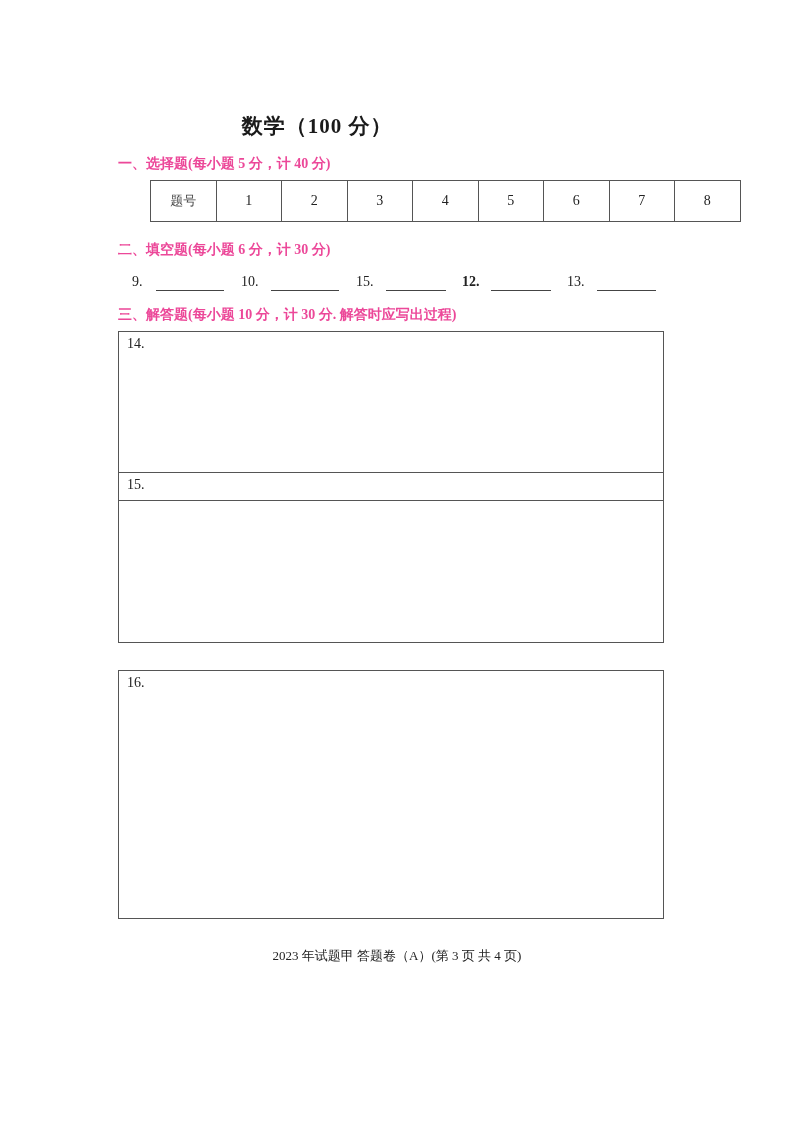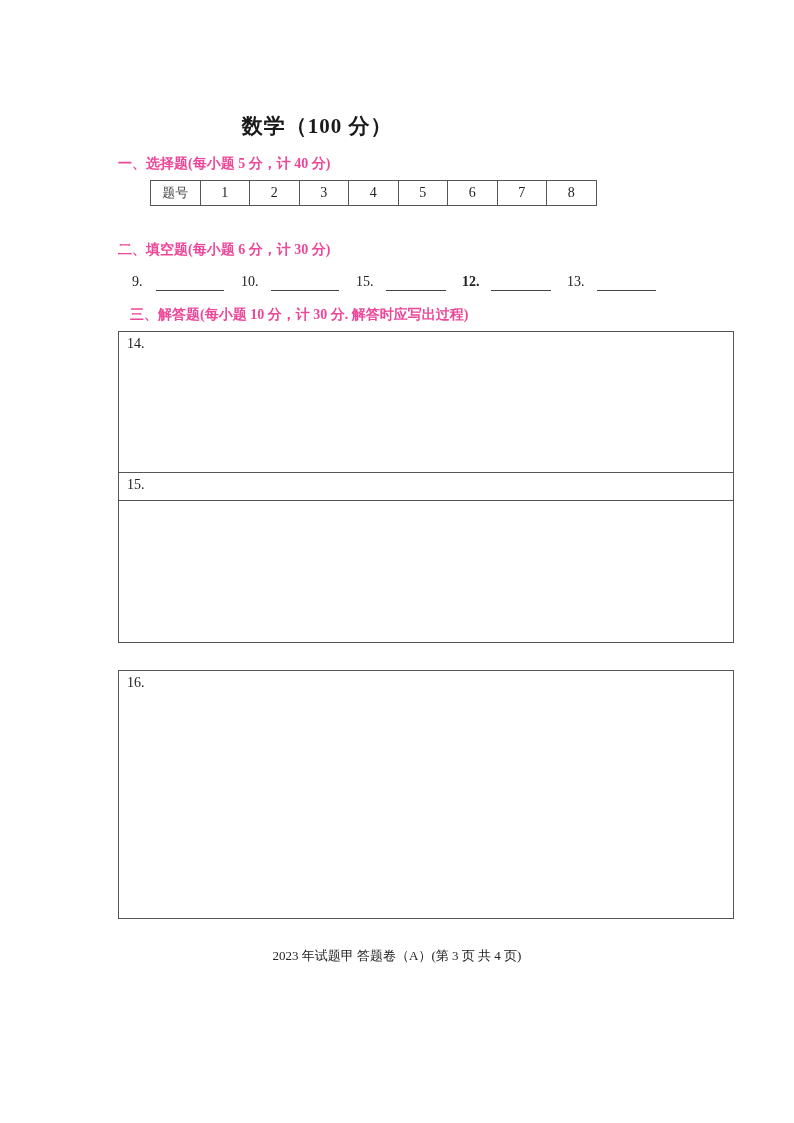--- a/index.html
+++ b/index.html
@@ -27,35 +27,35 @@
     }
     .section-heading {
       position: absolute;
       left: 118px;
       font-size: 14px;
       font-weight: bold;
       color: #ec4899;
     }
     #sec1 { top: 155px; }
     #sec2 { top: 241px; }
-    #sec3 { top: 306px; margin-left: 12px; }
+    #sec3 { top: 306px; }
 
     table.answer-grid {
       position: absolute;
       top: 180px;
       left: 150px;
       border-collapse: collapse;
       font-size: 14px;
     }
     table.answer-grid td {
       border: 1px solid #555;
       width: 48.5px;
       height: 24px;
       text-align: center;
-      padding: 0;
+      padding: 8px;
       color: #222;
     }
     table.answer-grid td.label-cell {
       color: #444;
       font-size: 13px;
     }
 
     .blank-item {
       position: absolute;
       top: 274px;
@@ -65,21 +65,21 @@
     .blank-line {
       position: absolute;
       top: 290px;
       height: 0;
       border-bottom: 1px solid #444;
     }
 
     .answer-box {
       position: absolute;
       left: 118px;
-      width: 616px;
+      width: 546px;
       border: 1px solid #555;
       box-sizing: border-box;
     }
     .answer-box .qnum {
       position: absolute;
       top: 4px;
       left: 8px;
       font-size: 14px;
       color: #222;
     }

